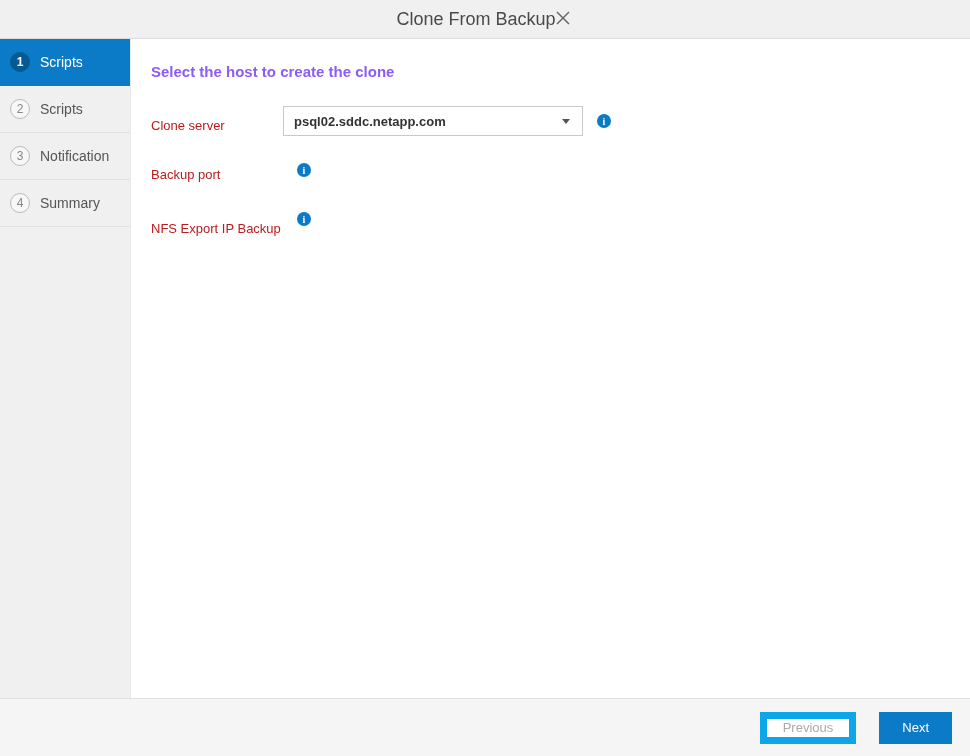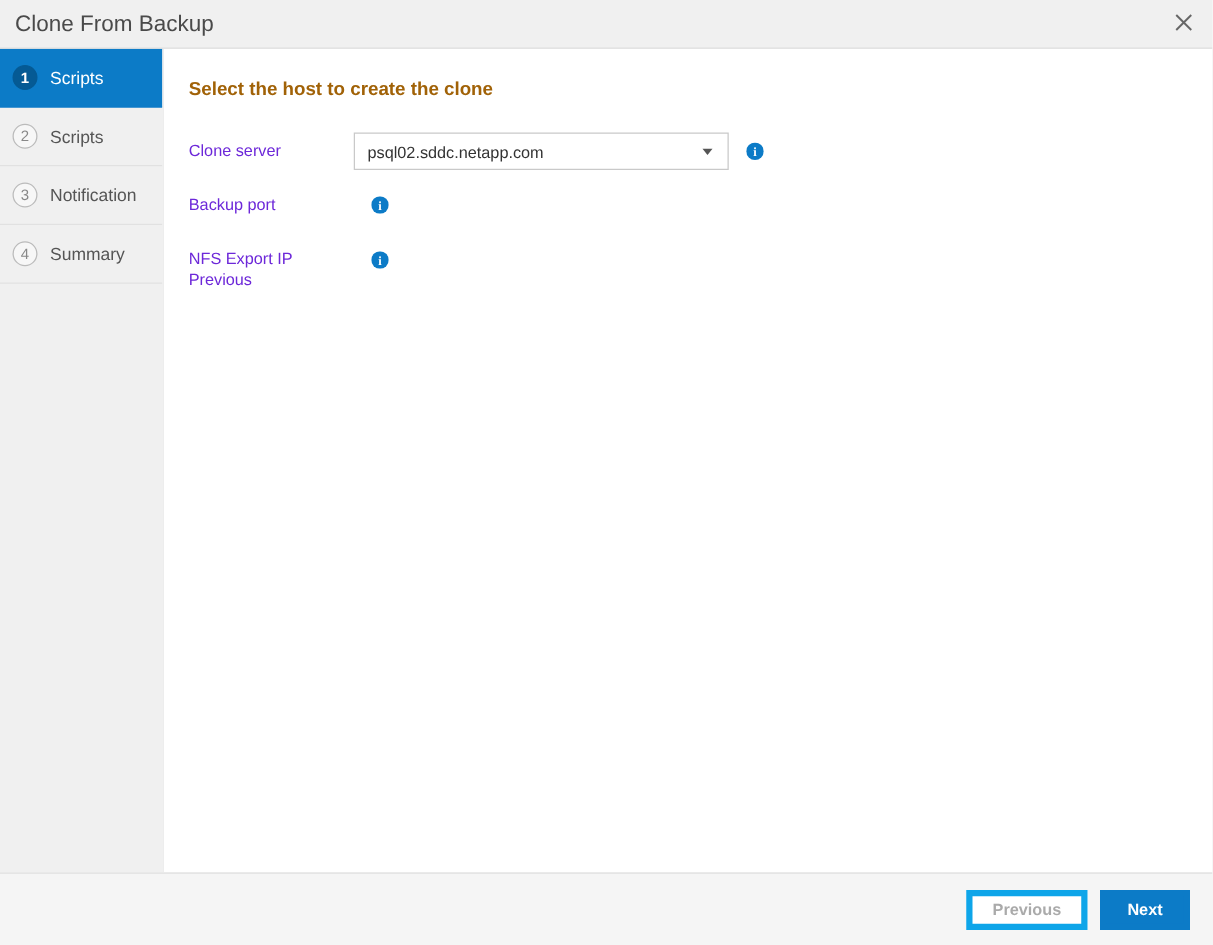--- a/index.html
+++ b/index.html
@@ -15,21 +15,21 @@
     width: 970px;
     height: 756px;
     background: #f0f0f0;
     display: flex;
     flex-direction: column;
   }
   .titlebar {
     height: 39px;
     display: flex;
     align-items: center;
-    justify-content: space-between;
+    justify-content: center;
     padding: 0 16px 0 12px;
     border-bottom: 1px solid #ddd;
   }
   .titlebar-title {
     font-size: 18px;
     color: #4a4a4a;
   }
   .close-btn {
     font-size: 18px;
     color: #666;
@@ -82,45 +82,47 @@
   }
   .main {
     flex: 1;
     background: #fff;
     padding: 24px 20px 20px 20px;
     border-left: 1px solid #e8e8e8;
   }
   .main-heading {
     font-size: 15px;
     font-weight: 600;
-    color: #a16207;
+    color: #8b5cf6;
     margin-bottom: 26px;
   }
   .form-row {
     display: flex;
     align-items: center;
     margin-bottom: 20px;
   }
   .form-label {
     width: 132px;
     font-size: 13px;
-    color: #6d28d9;
+    color: #b91c1c;
     line-height: 1.3;
+    margin-top: 11px;
   }
   .form-field {
     width: 300px;
     height: 30px;
     border: 1px solid #c9c9c9;
     font-size: 13px;
     padding: 0 10px;
     color: #333;
     background: #fff;
     display: flex;
     align-items: center;
     justify-content: space-between;
+    font-weight: bold;
   }
   .form-field.filled {
     background: #eef4fb;
     border-color: #b7c8dd;
   }
   .caret {
     width: 0; height: 0;
     border-left: 4px solid transparent;
     border-right: 4px solid transparent;
     border-top: 5px solid #555;
@@ -142,36 +144,36 @@
     padding-right: 18px;
     gap: 10px;
     border-top: 1px solid #e0e0e0;
     background: #f5f5f5;
   }
   .btn {
     height: 32px;
     min-width: 72px;
     padding: 0 16px;
     font-size: 13px;
-    border: 5px solid #0ea5e9;
+    border: 7px solid #0ea5e9;
     background: #fff;
     cursor: pointer;
     display: flex;
     align-items: center;
     justify-content: center;
-    font-weight: bold;
   }
   .btn.disabled {
     color: #aaa;
     cursor: default;
   }
   .btn.primary {
     background: #0c7bc7;
     border-color: #0c7bc7;
     color: #fff;
+    margin-left: 13px;
   }
 </style>
 </head>
 <body>
 
 <div class="dialog">
 
   <div class="titlebar">
     <div class="titlebar-title">Clone From Backup</div>
     <div class="close-btn">
@@ -223,21 +225,21 @@
         <div class="form-label">Backup port</div>
         <span class="info-icon">
           <svg width="14" height="14" viewBox="0 0 14 14">
               <circle cx="7" cy="7" r="7" fill="#0c7bc7"></circle>
               <text x="7" y="11" text-anchor="middle" font-size="10" font-weight="bold" fill="#fff" font-family="Georgia">i</text>
             </svg>
         </span>
       </div>
 
       <div class="form-row" style="align-items:flex-start;">
-        <div class="form-label" style="padding-top:6px;">NFS Export IP Previous</div>
+        <div class="form-label" style="padding-top:6px;">NFS Export IP Backup</div>
         <span class="info-icon" style="margin-top:8px;">
           <svg width="14" height="14" viewBox="0 0 14 14">
               <circle cx="7" cy="7" r="7" fill="#0c7bc7"></circle>
               <text x="7" y="11" text-anchor="middle" font-size="10" font-weight="bold" fill="#fff" font-family="Georgia">i</text>
             </svg>
         </span>
       </div>
 
     </div>
   </div>

